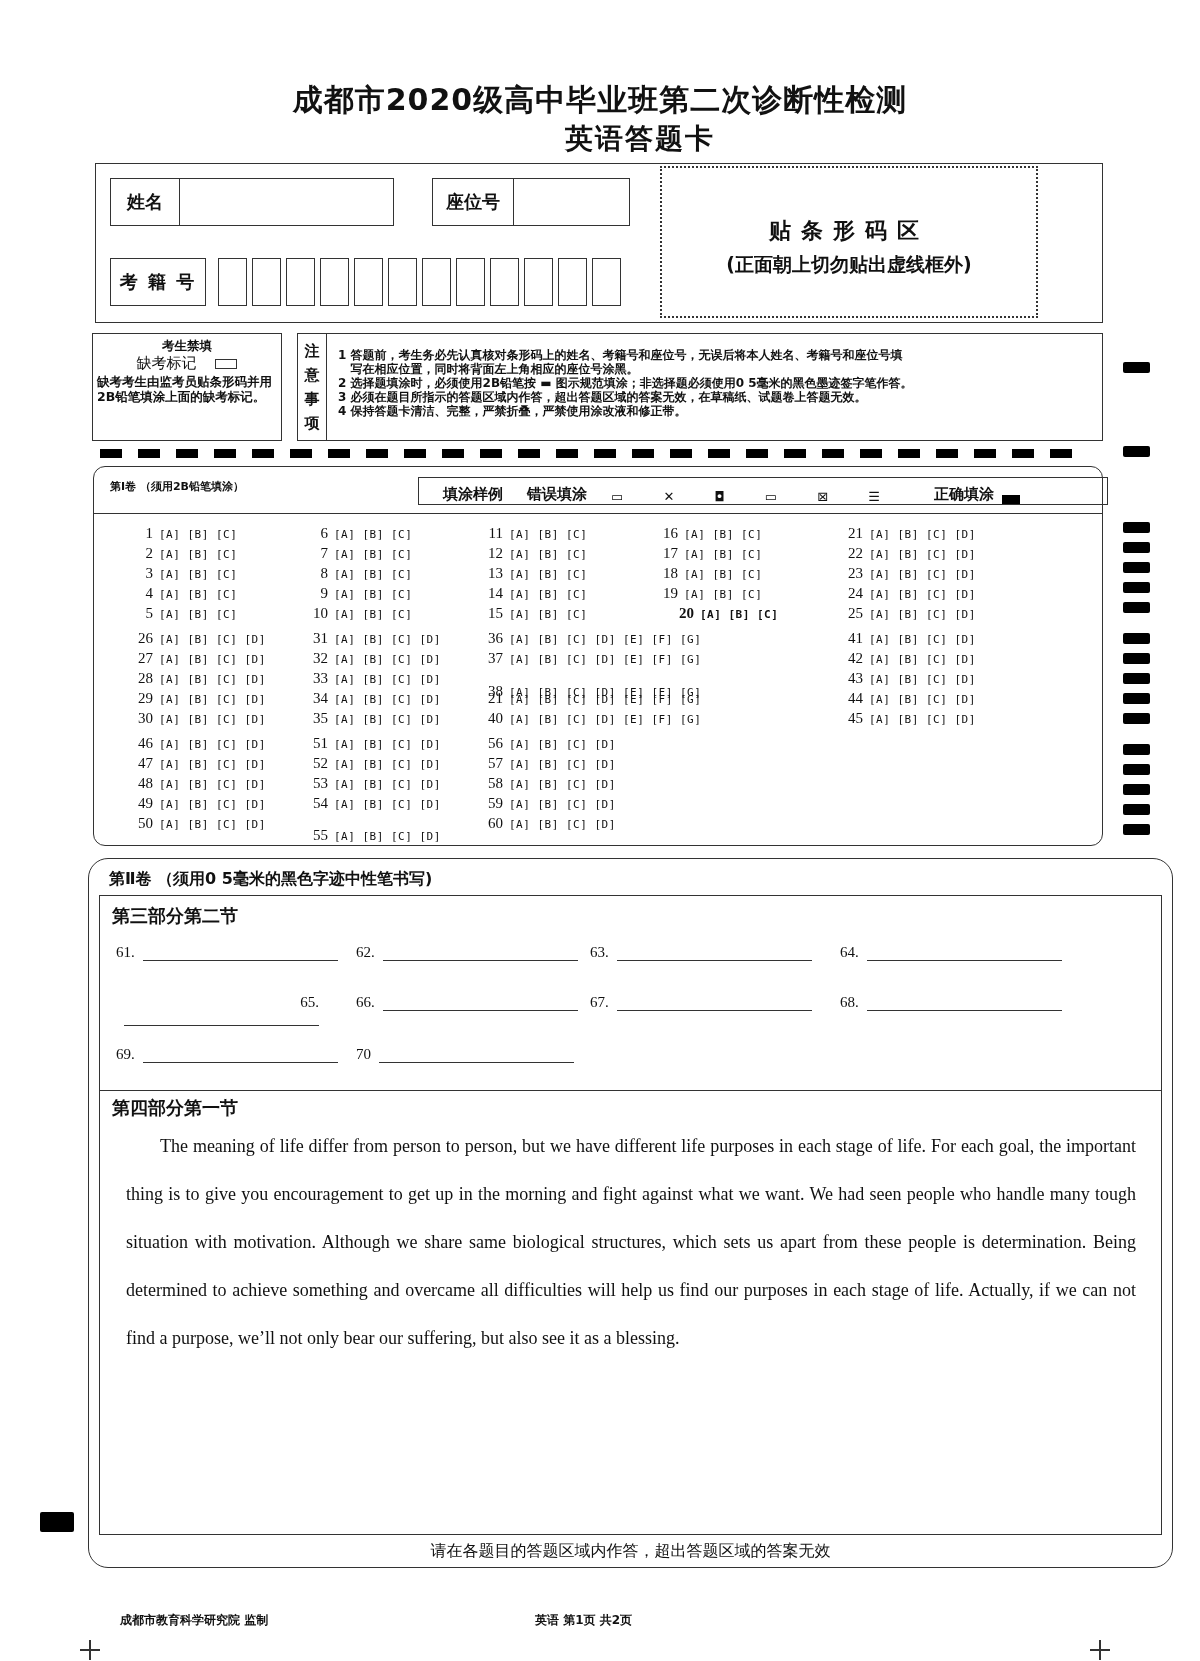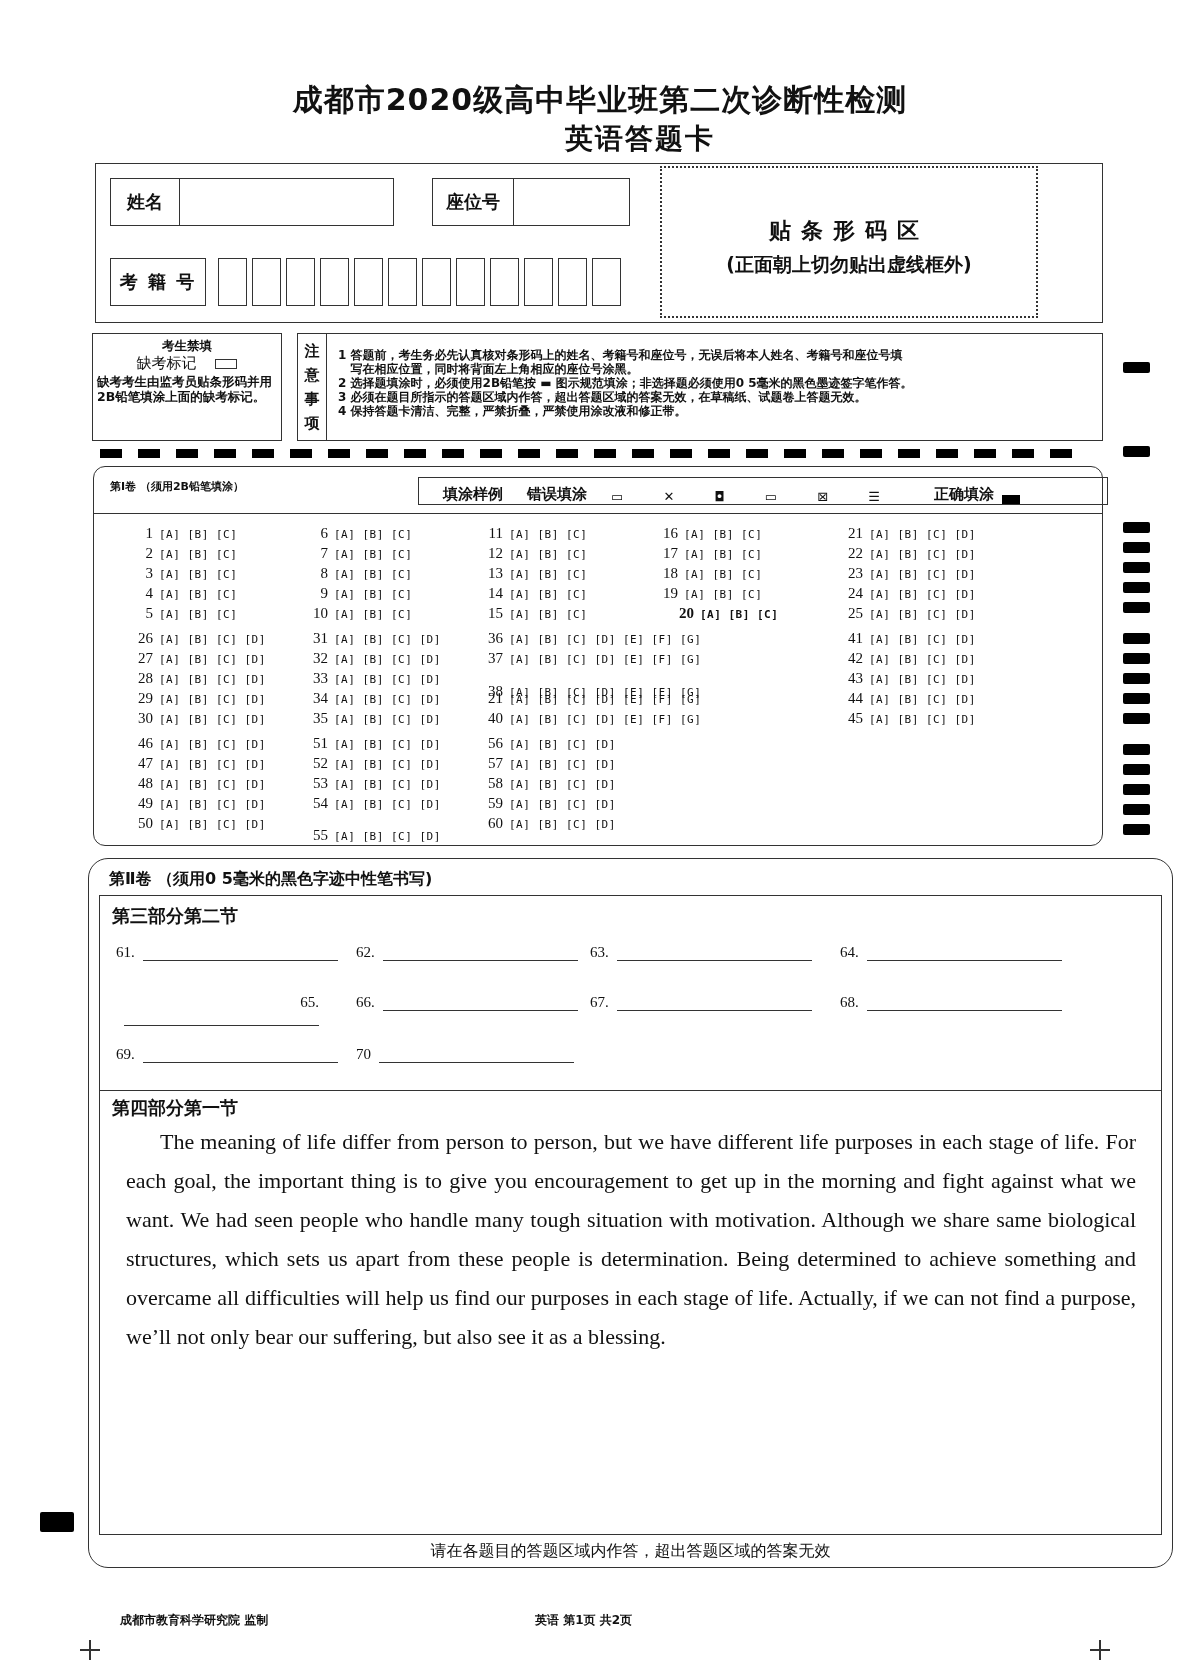--- a/index.html
+++ b/index.html
@@ -30,21 +30,21 @@
   .q{position:absolute;font-size:14px;font-family:"Liberation Serif",serif;white-space:nowrap;}
   .q .n{display:inline-block;width:24px;text-align:right;margin-right:6px;font-size:15px;}
   .q .o{font-family:"DejaVu Sans Mono",monospace;font-size:11px;letter-spacing:0.5px;}
   .sec2{left:88px;top:858px;width:1085px;height:710px;border:1.5px solid #333;border-radius:20px;box-sizing:border-box;}
   .sec2 .ttl{position:absolute;left:20px;top:10px;font-size:16px;font-weight:bold;}
   .inner{position:absolute;left:10px;top:36px;width:1063px;height:640px;border:1.5px solid #333;box-sizing:border-box;}
   .part{position:absolute;left:12px;font-size:18px;font-weight:bold;}
   .blank{position:absolute;font-family:"Liberation Serif",serif;font-size:15px;display:flex;align-items:flex-end;}
   .blank .line{display:inline-block;width:195px;border-bottom:1.5px solid #333;margin-left:8px;height:14px;}
   .divider{position:absolute;left:0;top:194px;width:100%;border-top:1.5px solid #333;}
-  .essay{position:absolute;left:26px;top:270px;width:1010px;font-family:"Liberation Serif",serif;font-size:22px;line-height:39px;text-align:justify;text-indent:34px;}
+  .essay{position:absolute;left:26px;top:270px;width:1010px;font-family:"Liberation Serif",serif;font-size:18px;line-height:48px;text-align:justify;text-indent:34px;}
   .footer{position:absolute;left:0;width:100%;top:682px;text-align:center;font-size:16px;}
   .bottomleft{left:120px;top:1612px;font-size:12px;font-weight:bold;}
   .bottommid{left:535px;top:1612px;font-size:12px;font-weight:bold;}
   .cross{position:absolute;width:20px;height:20px;}
   .cross:before{content:"";position:absolute;left:0;top:9px;width:20px;height:1.5px;background:#333;}
   .cross:after{content:"";position:absolute;left:9px;top:0;width:1.5px;height:20px;background:#333;}
 </style>
 </head>
 <body>
 

